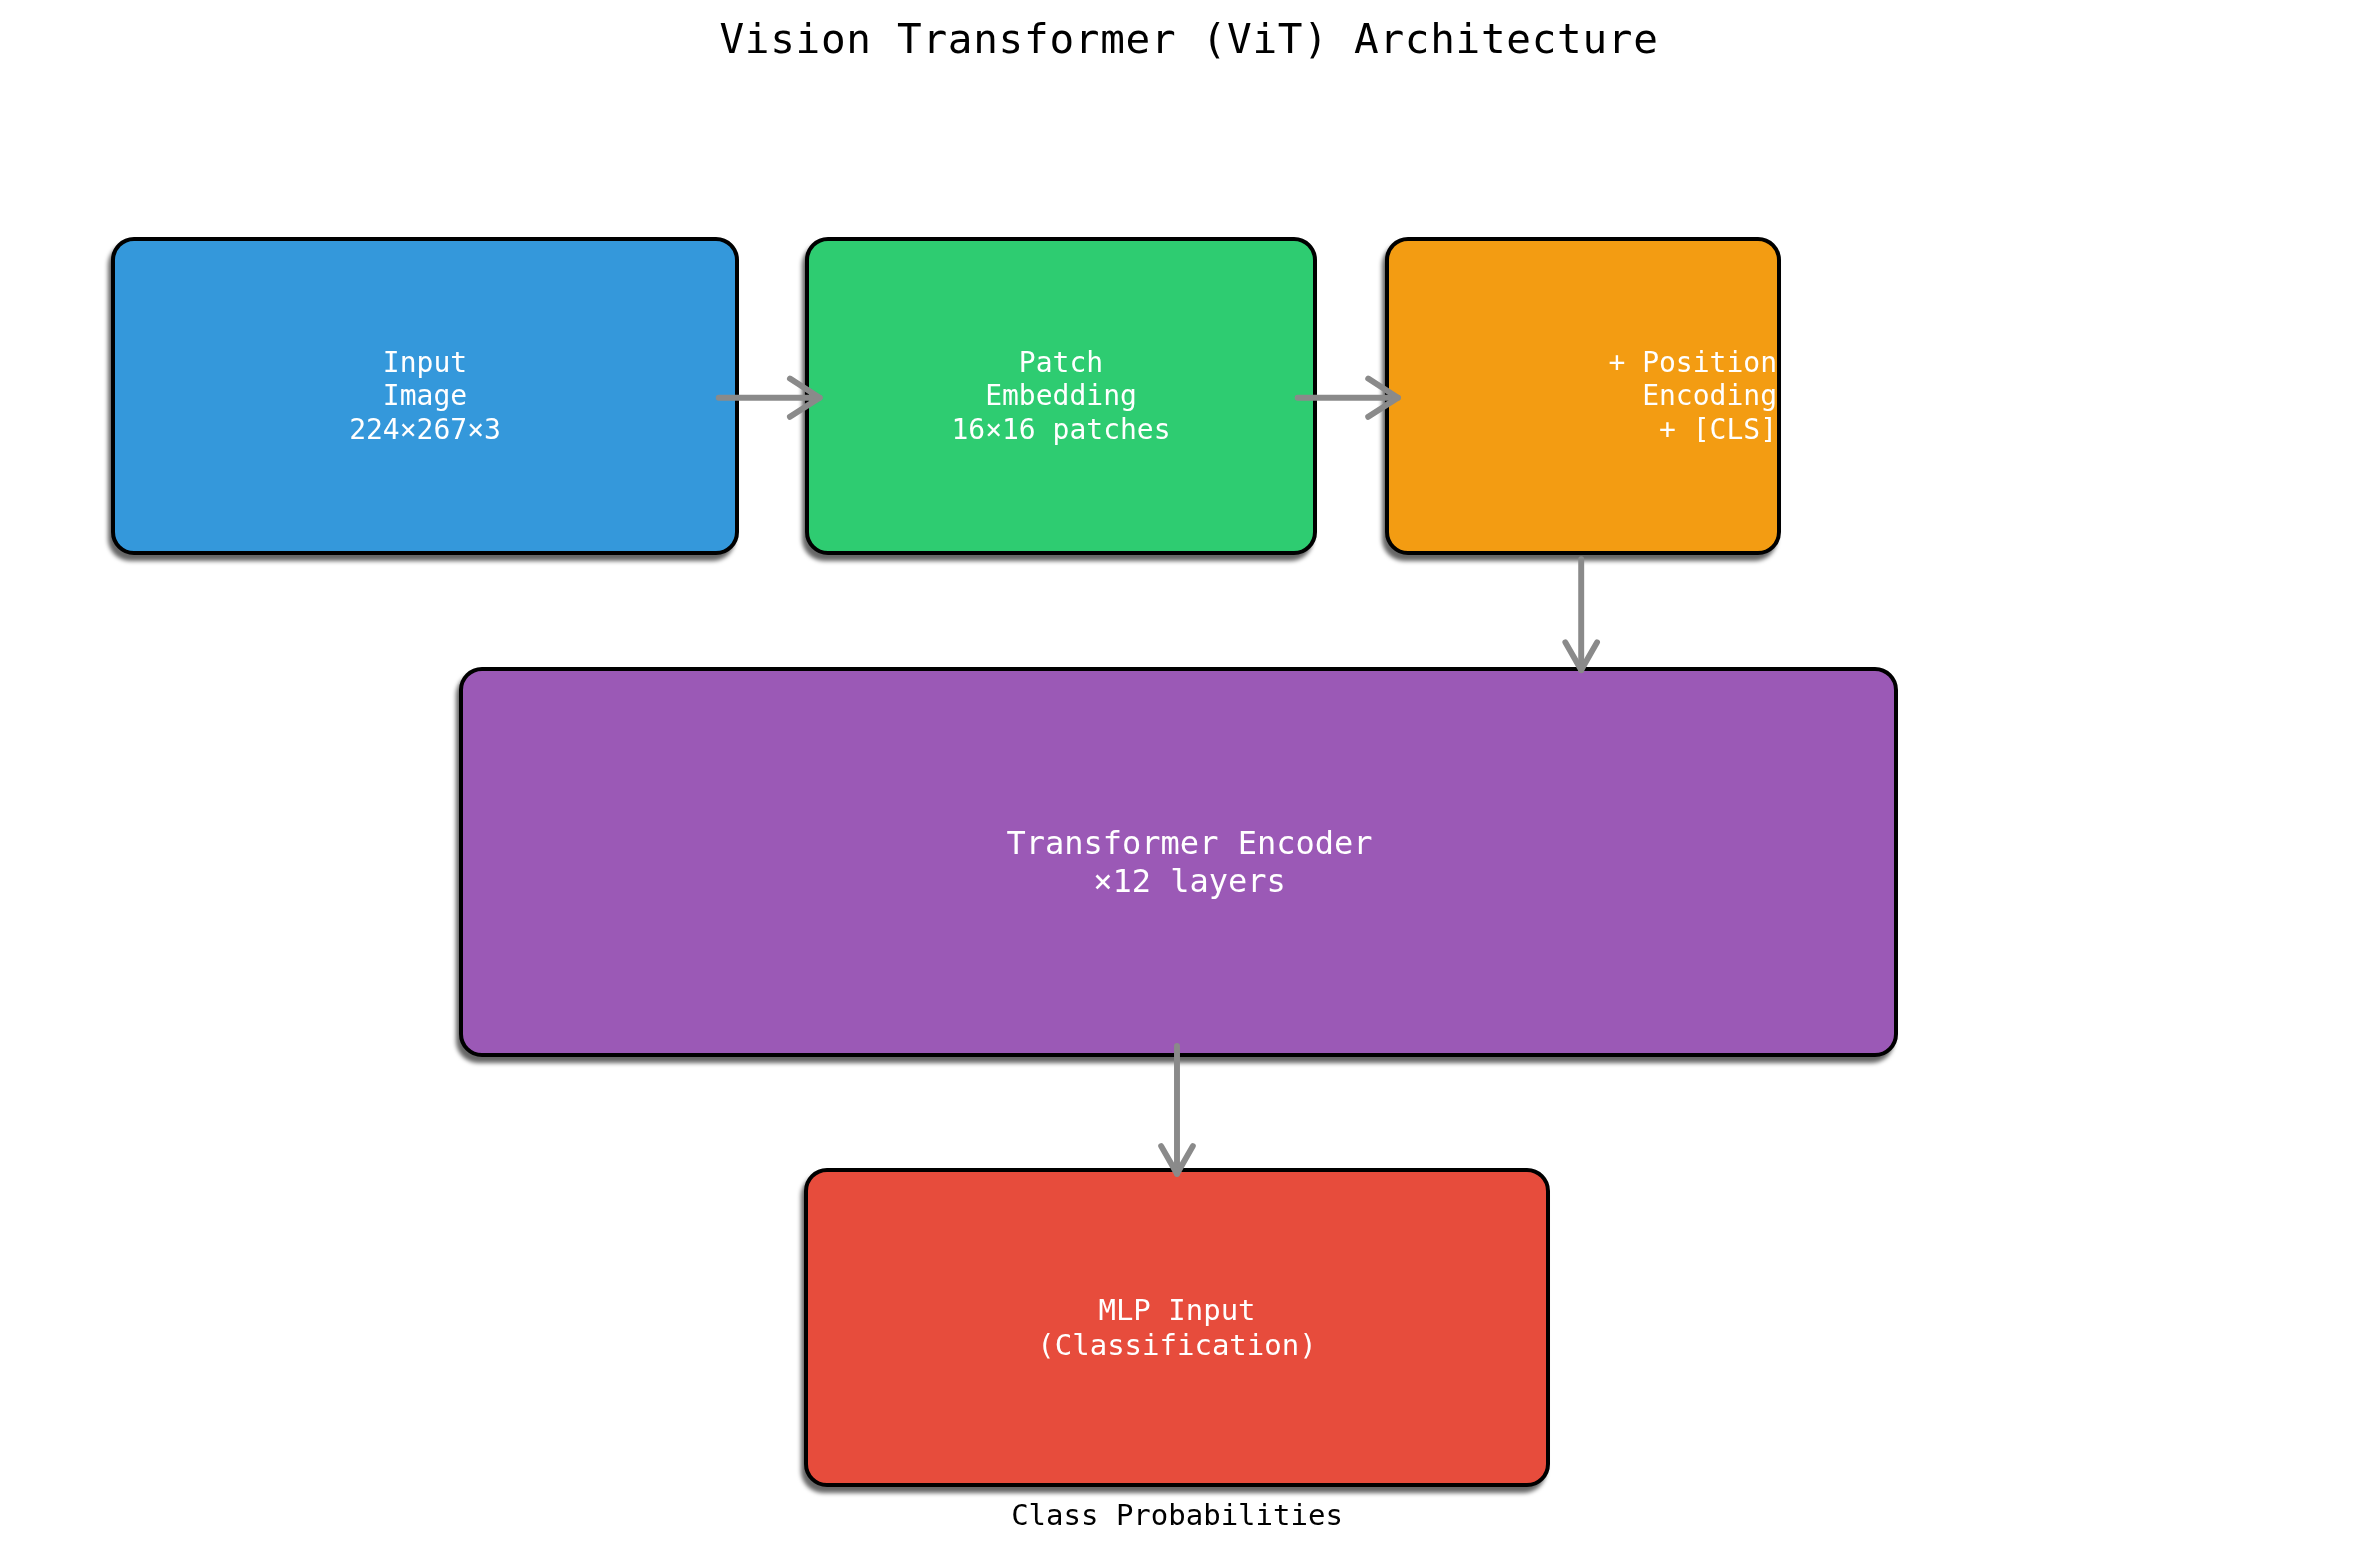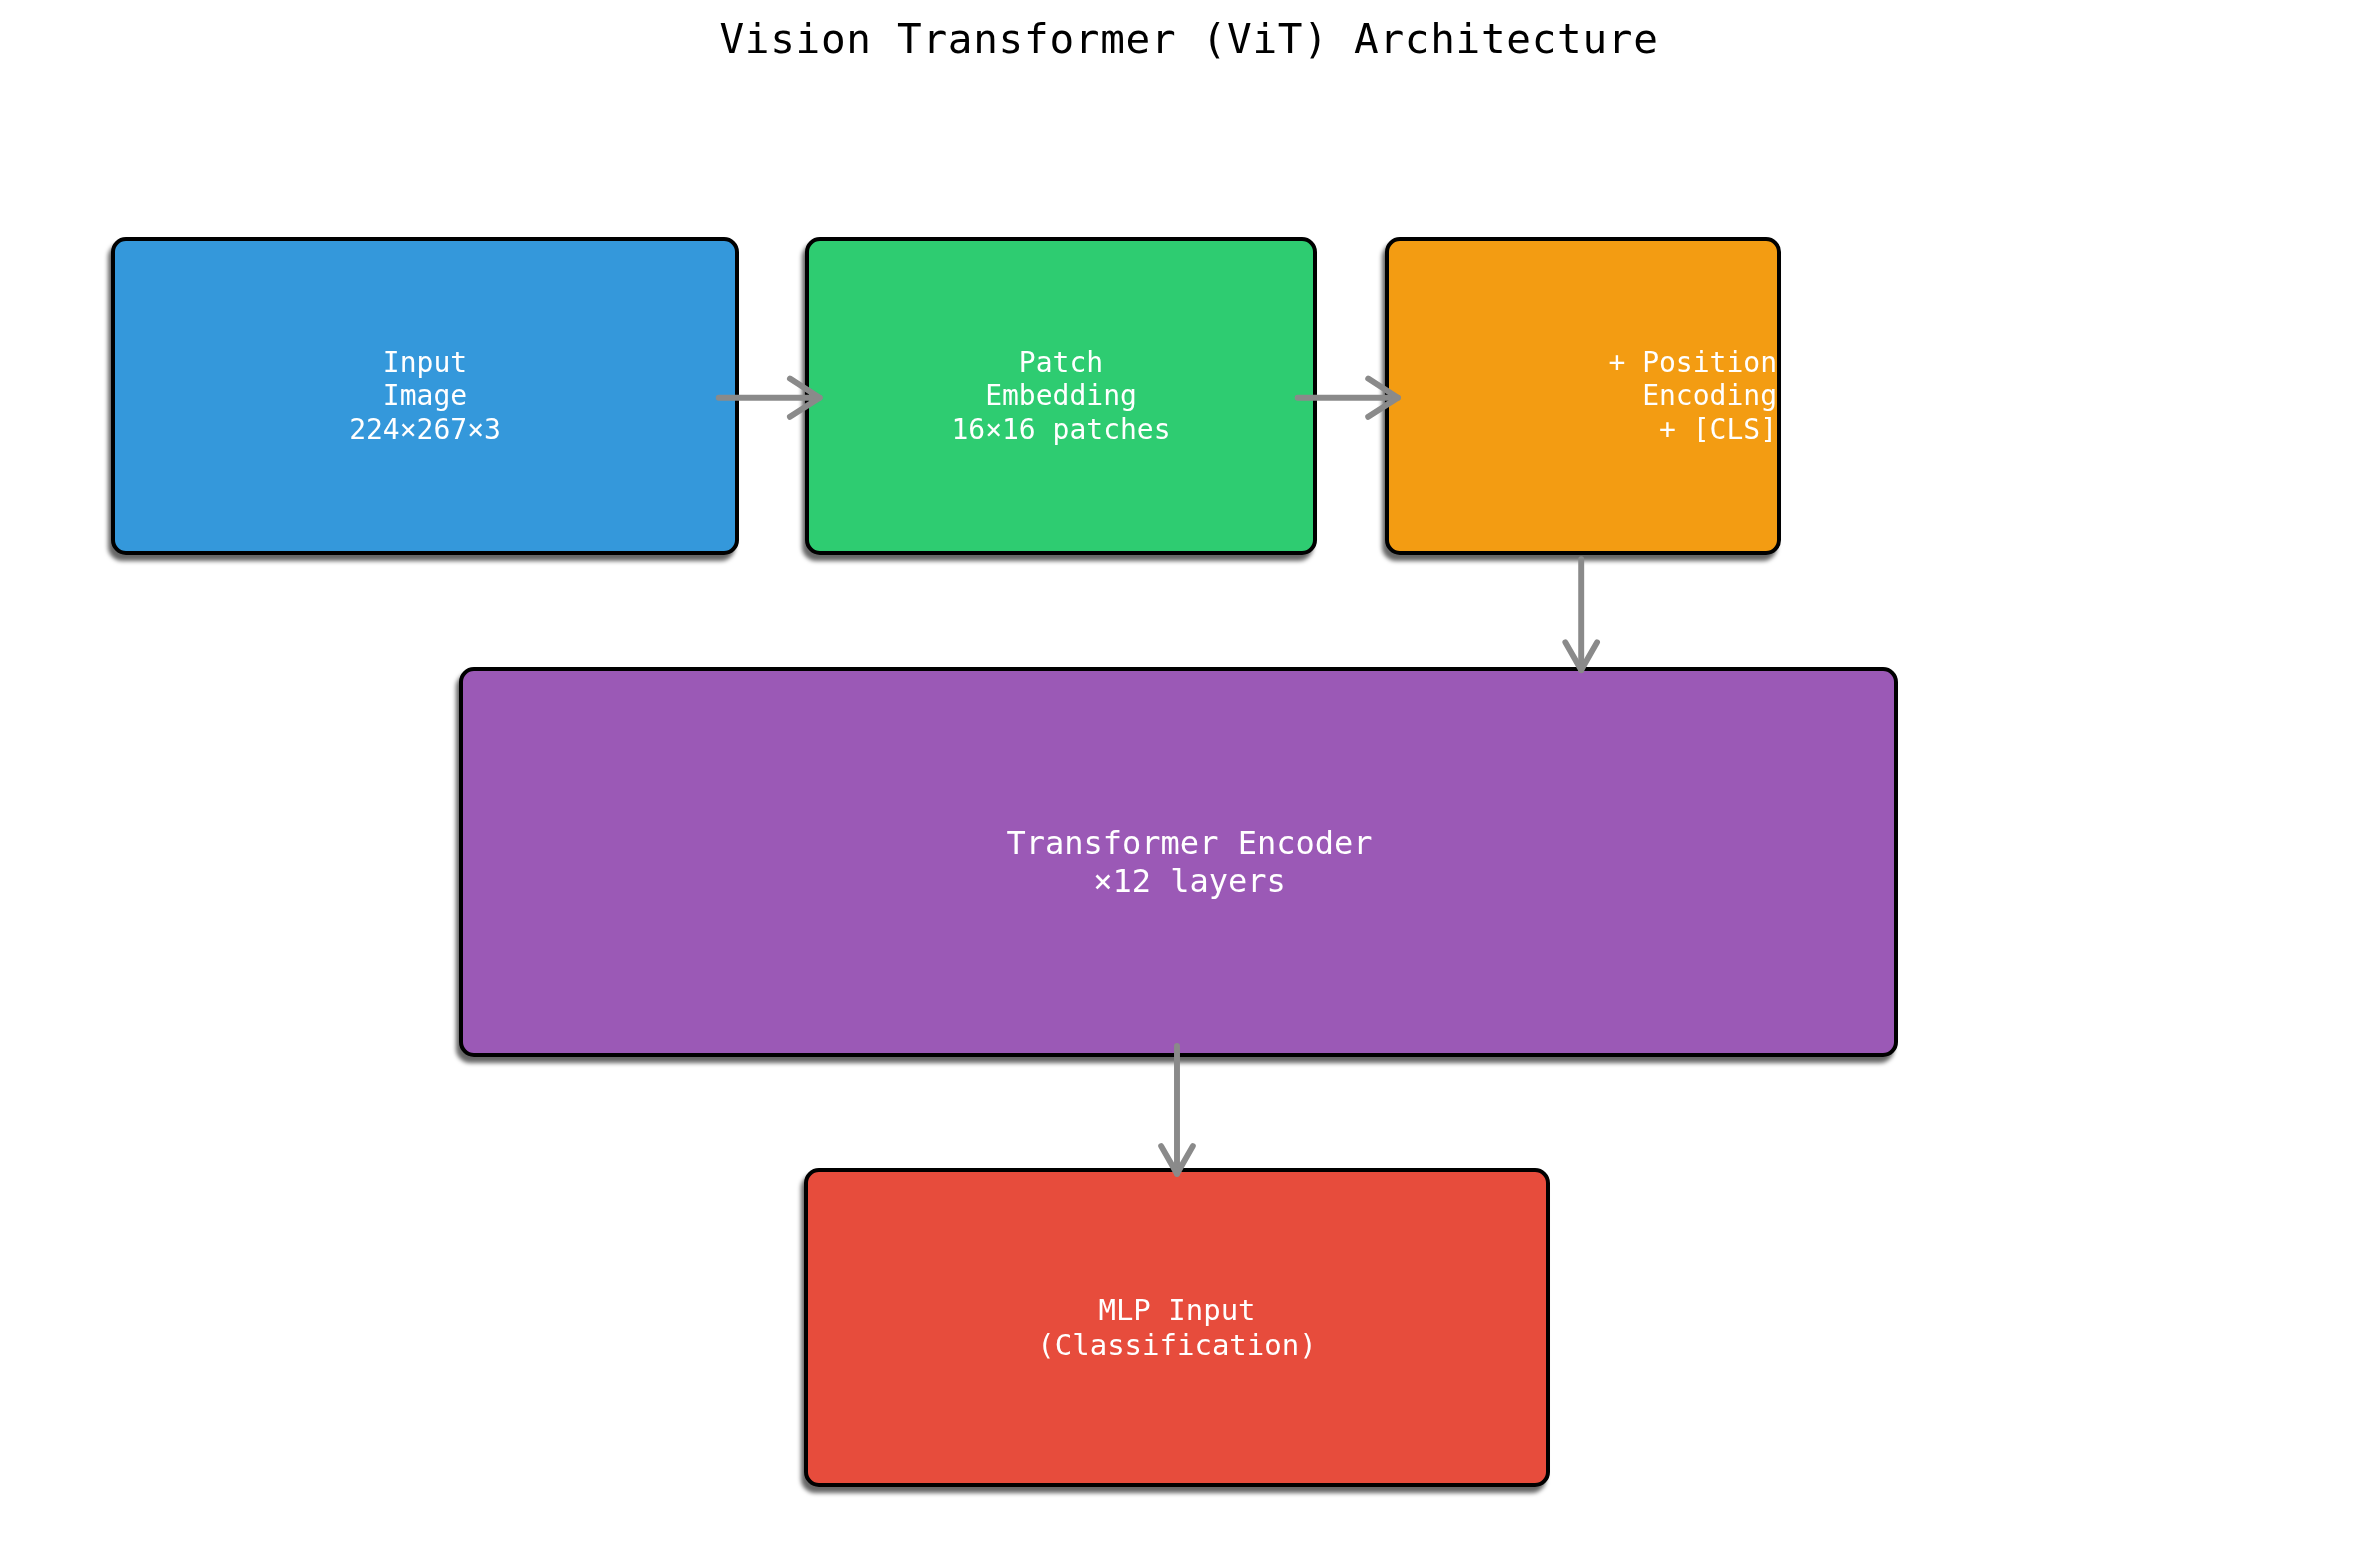--- a/index.html
+++ b/index.html
@@ -27,21 +27,21 @@
     font-size: 41px;
     letter-spacing: 0.7px;
     color: var(--color-page-text, #000);
     white-space: pre;
     padding-left: 12px;
   }
   .box {
     position: absolute;
     box-sizing: border-box;
     border: 4.6px solid var(--color-box-border, #000);
-    border-radius: 15px;
+    border-radius: 23px;
     box-shadow: -3.3px 6px 4px -0.7px rgba(0, 0, 0, 0.6);
     display: flex;
     flex-direction: column;
     align-items: center;
     justify-content: center;
     text-align: center;
     color: var(--color-box-text, #fff);
     line-height: 1.2;
     white-space: pre;
   }
@@ -134,15 +134,16 @@
       <path d="M 2398 848 L 2398 1016"></path>
       <path d="M 2374 974 L 2398 1016 L 2422 974"></path>
     </g>
 
     <g>
       <path d="M 1785 1586 L 1785 1780"></path>
       <path d="M 1761 1738 L 1785 1780 L 1809 1738"></path>
     </g>
   </svg>
 
+  <div class="caption">Class Probabilities</div>
 
 </div>
 
 
 </body></html>

